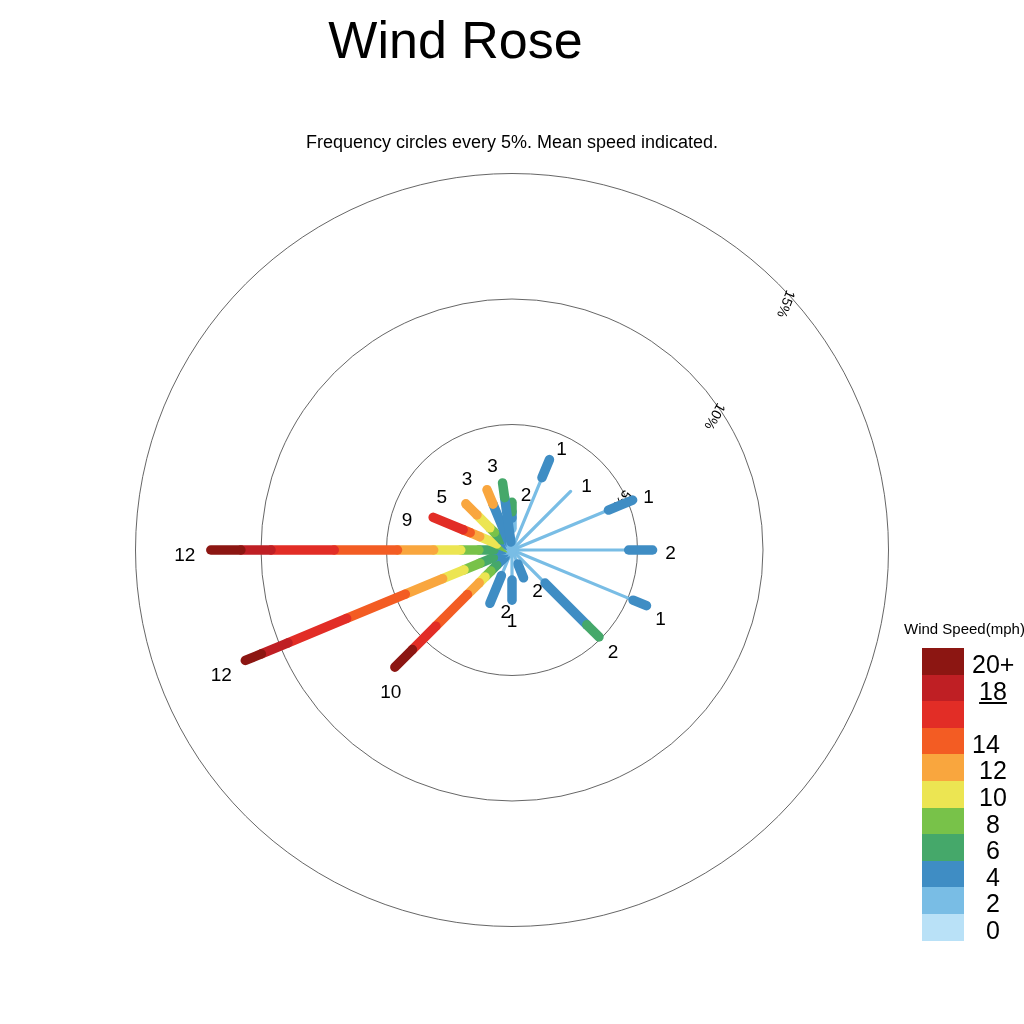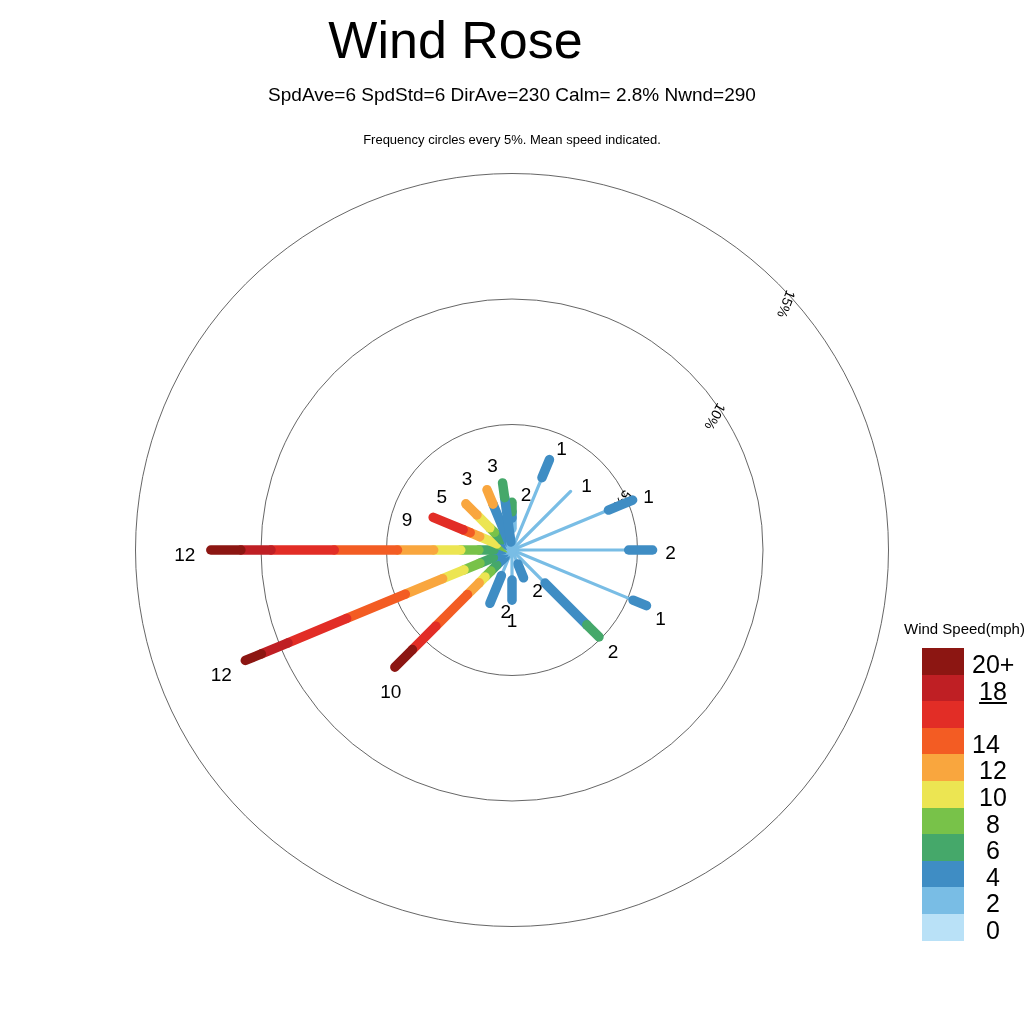--- a/index.html
+++ b/index.html
@@ -4,33 +4,32 @@
 <style>
   html,body{margin:0;padding:0;background:#ffffff;}
   body{width:1024px;height:1024px;overflow:hidden;
        font-family:"Liberation Sans","DejaVu Sans",sans-serif;color:#000;}
   #stage{position:relative;width:1024px;height:1024px;}
   #title{position:absolute;left:0;top:10px;width:911px;text-align:center;
          font-size:52px;font-weight:400;letter-spacing:0px;}
   #stats{position:absolute;left:0;top:84px;width:1024px;text-align:center;
          font-size:19px;}
   #note{position:absolute;left:0;top:132px;width:1024px;text-align:center;
-        font-size:13px;}
+        font-size:18px;}
   svg{position:absolute;left:0;top:0;}
   .legend-title{position:absolute;font-size:15px;white-space:nowrap;}
   .legend-swatch{position:absolute;width:42px;}
   .legend-label{position:absolute;font-size:25px;text-align:left;white-space:nowrap;}
 </style>
 </head>
 <body>
 
 <div id="stage">
 
   <div id="title">Wind Rose</div>
-  <div id="stats">SpdAve=6  SpdStd=6  DirAve=230   Calm= 2.8%  Nwnd=290</div>
   <div id="note">Frequency circles every 5%. Mean speed indicated.</div>
 
   <svg id="rose" width="1024" height="1024">
       <circle cx="512" cy="550" r="125.5" fill="none" stroke="#555" stroke-width="0.9"></circle>
       <circle cx="512" cy="550" r="251" fill="none" stroke="#555" stroke-width="0.9"></circle>
       <circle cx="512" cy="550" r="376.5" fill="none" stroke="#555" stroke-width="0.9"></circle>
       <text x="627.3853448823936" y="491.2082302837287" font-size="14" fill="#000" font-family="&quot;Liberation Sans&quot;, sans-serif" text-anchor="start" dominant-baseline="middle" transform="rotate(127 627.3853448823936 491.2082302837287)">5%</text>
       <text x="720.8837712936929" y="403.7380087304832" font-size="14" fill="#000" font-family="&quot;Liberation Sans&quot;, sans-serif" text-anchor="start" dominant-baseline="middle" transform="rotate(119 720.8837712936929 403.7380087304832)">10%</text>
       <text x="790.2800834660944" y="290.4996239962193" font-size="14" fill="#000" font-family="&quot;Liberation Sans&quot;, sans-serif" text-anchor="start" dominant-baseline="middle" transform="rotate(111 790.2800834660944 290.4996239962193)">15%</text>
       <g>

